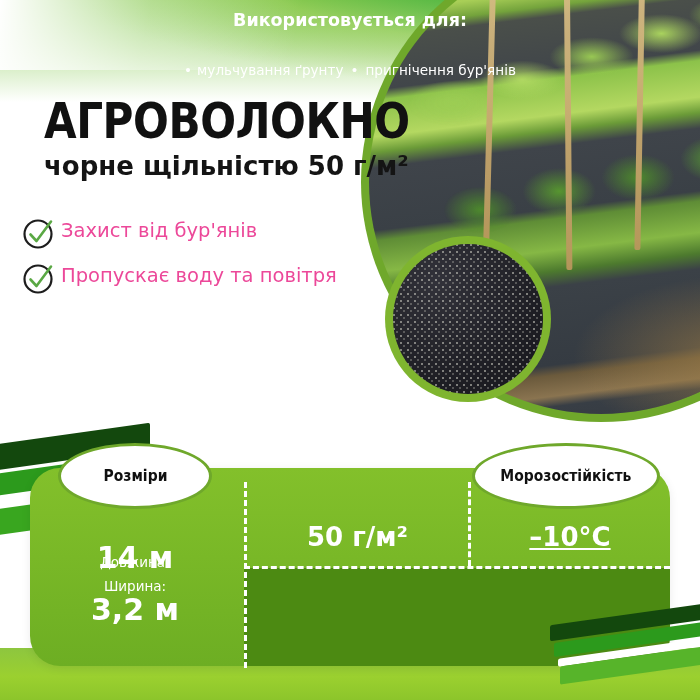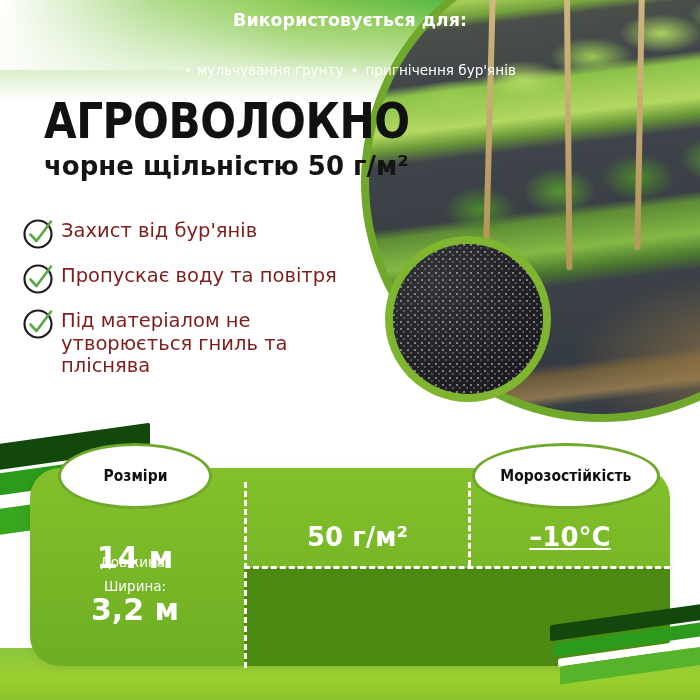--- a/index.html
+++ b/index.html
@@ -103,21 +103,21 @@
     font-size:26px;line-height:1.1;font-weight:700;color:#141414;
     white-space:nowrap;
   }
 
   
   .bullets{position:absolute;left:22px;top:218px;width:330px;}
   .bullet{display:flex;align-items:flex-start;margin-bottom:14px;}
   .tick{flex:0 0 auto;width:30px;height:30px;position:relative;margin-right:9px;margin-top:1px;}
   .tick svg{position:absolute;left:0;top:-3px;width:34px;height:34px;overflow:visible;}
   .btext{
-    font-size:19.5px;line-height:1.16;color:#7f1d1d;font-weight:400;
+    font-size:19.5px;line-height:1.16;color:#ec4899;font-weight:400;
     padding-top:2px;
   }
 
   
   .stripes{position:absolute;left:0;top:436px;width:220px;height:130px;}
   .stripe{position:absolute;left:-40px;border-radius:2px;}
   .s-dark{top:0;width:190px;height:26px;background:#13480D;transform:skewY(-8deg);}
   .s-mid{top:30px;width:184px;height:22px;background:#2C9A1C;transform:skewY(-8deg);}
   .s-lite{top:58px;width:178px;height:10px;background:#ffffff;transform:skewY(-8deg);}
   .s-mid2{top:66px;width:176px;height:26px;background:#39A61F;transform:skewY(-8deg);}
@@ -237,29 +237,20 @@
     <div class="bullet">
       <span class="tick">
         <svg viewBox="0 0 34 34">
           <circle cx="16" cy="18" r="13.5" fill="none" stroke="#1d1d1d" stroke-width="2.2"></circle>
           <path d="M8.5 18.5 L14.5 25 L29 5.5" fill="none" stroke="#5AA844" stroke-width="2.6" stroke-linecap="round" stroke-linejoin="round"></path>
         </svg>
       </span>
       <span class="btext">Пропускає воду та повітря</span>
     </div>
 
-    <div class="bullet">
-      <span class="tick">
-        <svg viewBox="0 0 34 34">
-          <circle cx="16" cy="18" r="13.5" fill="none" stroke="#1d1d1d" stroke-width="2.2"></circle>
-          <path d="M8.5 18.5 L14.5 25 L29 5.5" fill="none" stroke="#5AA844" stroke-width="2.6" stroke-linecap="round" stroke-linejoin="round"></path>
-        </svg>
-      </span>
-      <span class="btext">Під матеріалом не утворюється гниль та пліснява</span>
-    </div>
 
   </div>
 
   <div class="bottom-band"></div>
 
   <div class="stripes">
     <div class="stripe s-dark"></div>
     <div class="stripe s-mid"></div>
     <div class="stripe s-lite"></div>
     <div class="stripe s-mid2"></div>

